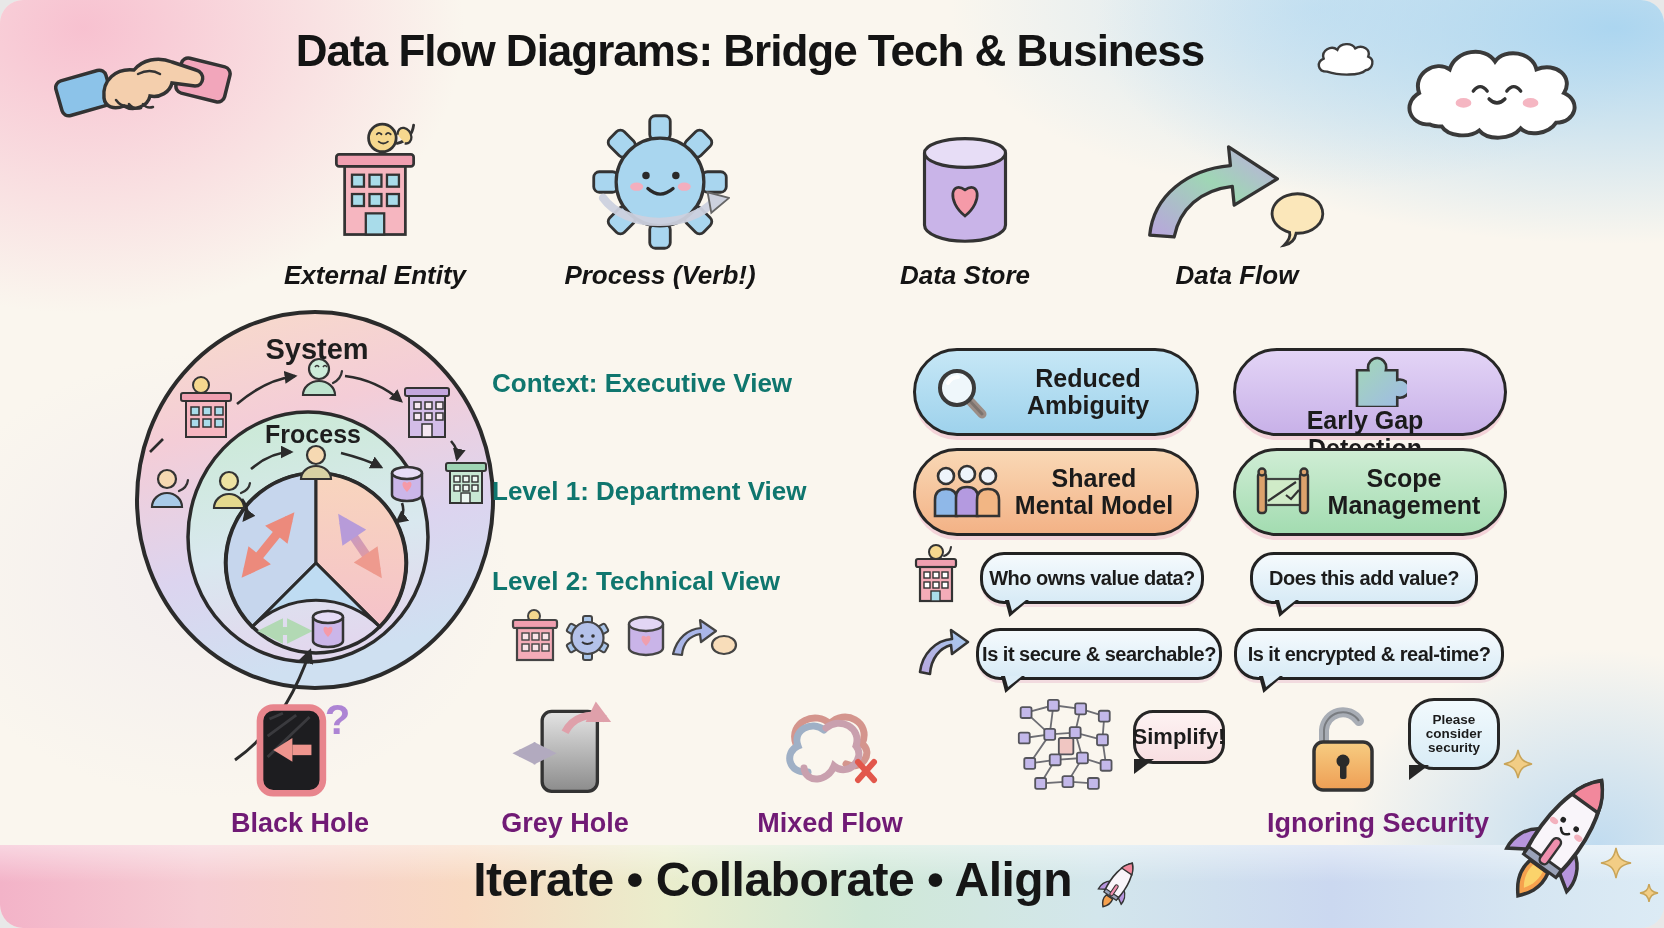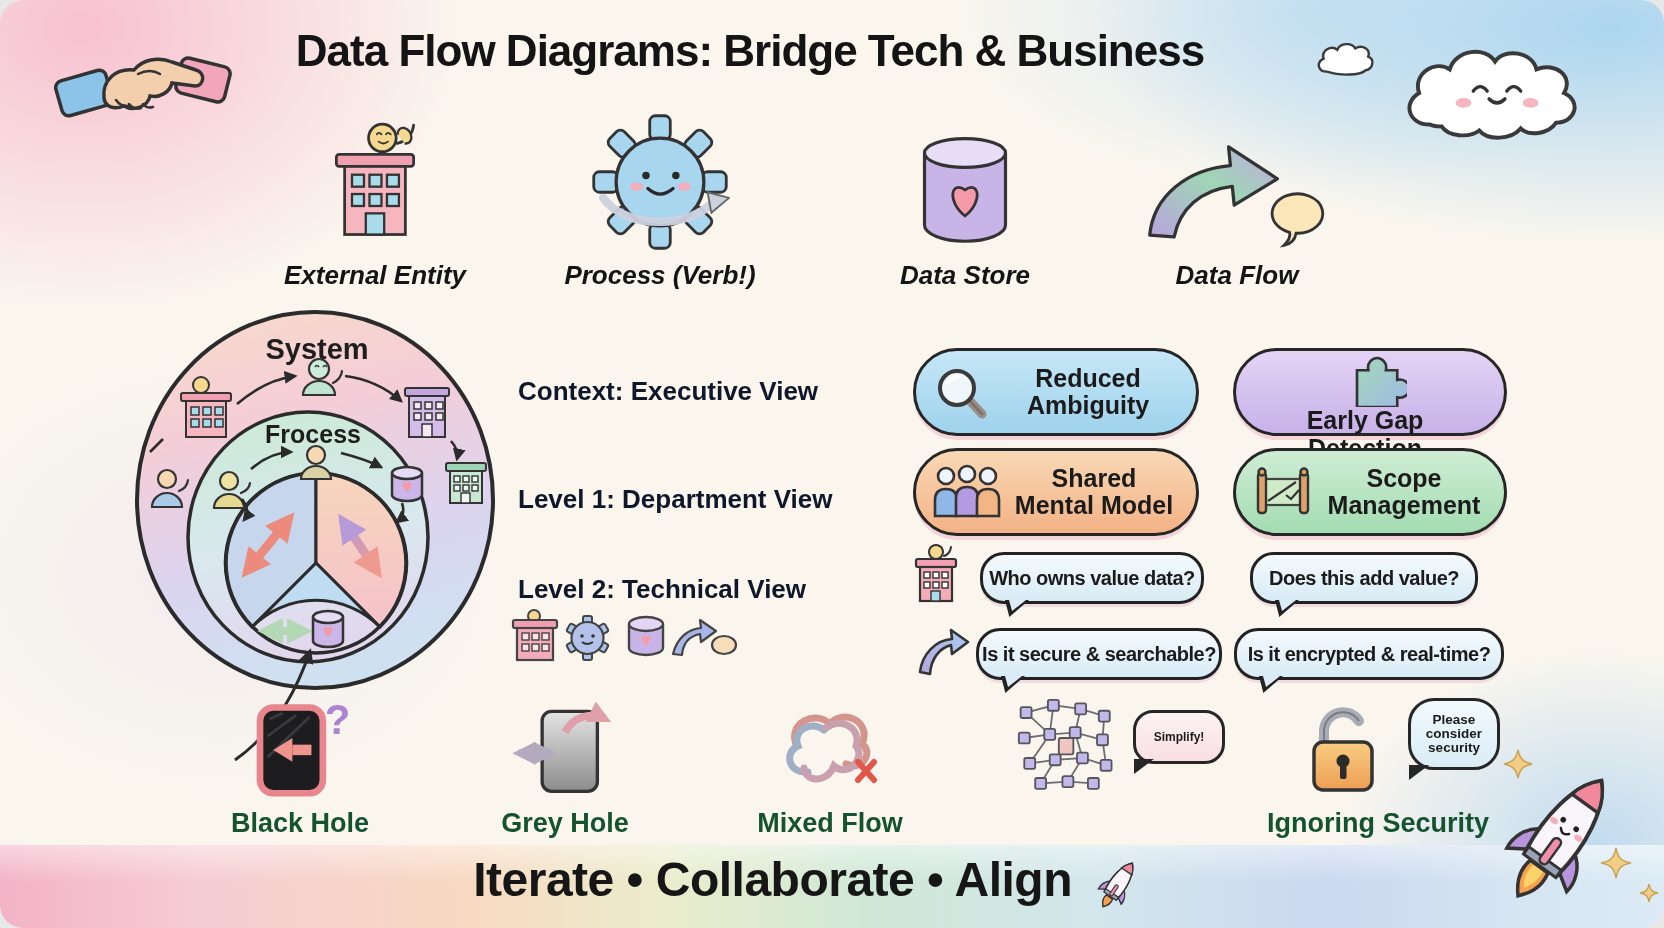--- a/index.html
+++ b/index.html
@@ -21,21 +21,21 @@
   }
   .band::before{content:"";position:absolute;inset:0;background:linear-gradient(180deg,rgba(255,255,255,.45),rgba(255,255,255,0) 45%);}
   .title{position:absolute;left:200px;top:26px;width:1100px;text-align:center;
     font-size:44px;font-weight:800;letter-spacing:-1px;color:#141414;}
   .abs{position:absolute;}
   
   .symbol{position:absolute;top:112px;width:220px;text-align:center;}
   .symbol .ic{height:140px;display:flex;align-items:flex-end;justify-content:center;}
   .symbol-label{margin-top:8px;font-size:26px;font-weight:700;color:#141414;font-style:italic;}
   
-  .level{position:absolute;left:518px;font-size:26px;font-weight:700;color:#0f172a;margin-top:8px;}
+  .level{position:absolute;left:492px;font-size:26px;font-weight:700;color:#0f766e;}
   
   .badge{position:absolute;height:82px;border:3.5px solid #262626;border-radius:46px;
     display:flex;align-items:center;box-shadow:0 5px 0 -1px rgba(238,168,190,.45);}
   .badge-blue{background:linear-gradient(180deg,#c6e7f6,#9ed2ec);}
   .badge-purple{background:linear-gradient(180deg,#e3d4f6,#c8b1e8);flex-direction:column;}
   .badge-orange{background:linear-gradient(180deg,#f9d8b5,#f3b286);}
   .badge-green{background:linear-gradient(180deg,#cfedd4,#a3dcb1);}
   .badge .bic{margin-left:16px;flex:0 0 auto;display:flex;}
   .badge-label{flex:1;text-align:center;font-size:25px;font-weight:700;line-height:1.1;
     white-space:pre-line;color:#1b1b1b;padding-right:10px;}
@@ -43,27 +43,27 @@
   .q-bubble{position:absolute;height:46px;border:3px solid #222;border-radius:24px;
     background:linear-gradient(180deg,#f5fafd,#d8ebf6);display:flex;align-items:center;justify-content:center;
     font-size:20px;font-weight:700;letter-spacing:-.5px;box-shadow:0 4px 0 -1px rgba(230,180,200,.4);}
   .q-bubble::before{content:"";position:absolute;left:22px;bottom:-16px;width:24px;height:17px;
     background:#222;clip-path:polygon(0 0,100% 0,18% 100%);}
   .q-bubble::after{content:"";position:absolute;left:26px;bottom:-10px;width:17px;height:11px;
     background:#dcedf7;clip-path:polygon(0 0,100% 0,18% 100%);}
   
   .anti{position:absolute;top:698px;width:220px;text-align:center;}
   .anti .aic{height:100px;display:flex;align-items:center;justify-content:center;}
-  .anti-label{margin-top:10px;font-size:27px;font-weight:700;color:#14532d;}
+  .anti-label{margin-top:10px;font-size:27px;font-weight:700;color:#701a75;}
   .callout{position:absolute;border:3px solid #262626;border-radius:20px;
     background:linear-gradient(180deg,#fdf2f2,#f8dfe2);font-weight:700;display:flex;align-items:center;justify-content:center;
     white-space:pre-line;line-height:1.05;}
   .callout::before{content:"";position:absolute;left:-2px;bottom:-13px;width:20px;height:15px;
     background:#262626;clip-path:polygon(100% 0,0 0,100% 100%);transform:scaleX(-1);}
-  .callout-simplify{left:148px;top:12px;width:86px;height:48px;font-size:12px;}
+  .callout-simplify{left:148px;top:12px;width:86px;height:48px;font-size:22px;}
   .callout-security{left:150px;top:0px;width:86px;height:66px;font-size:13.5px;border-radius:26px;
     background:linear-gradient(180deg,#f2fafd,#d9ecf6);}
   .footer-line{position:absolute;left:250px;top:852px;width:1120px;text-align:center;
     font-size:48px;font-weight:800;letter-spacing:-.5px;color:#161616;z-index:5;}
   .footer-line svg{vertical-align:-16px;margin-left:10px;}
   svg text{font-family:"Liberation Sans",sans-serif;}
   .circle-svg text{font-weight:700;fill:#1e1e1e;}
 </style>
 </head>
 <body>

